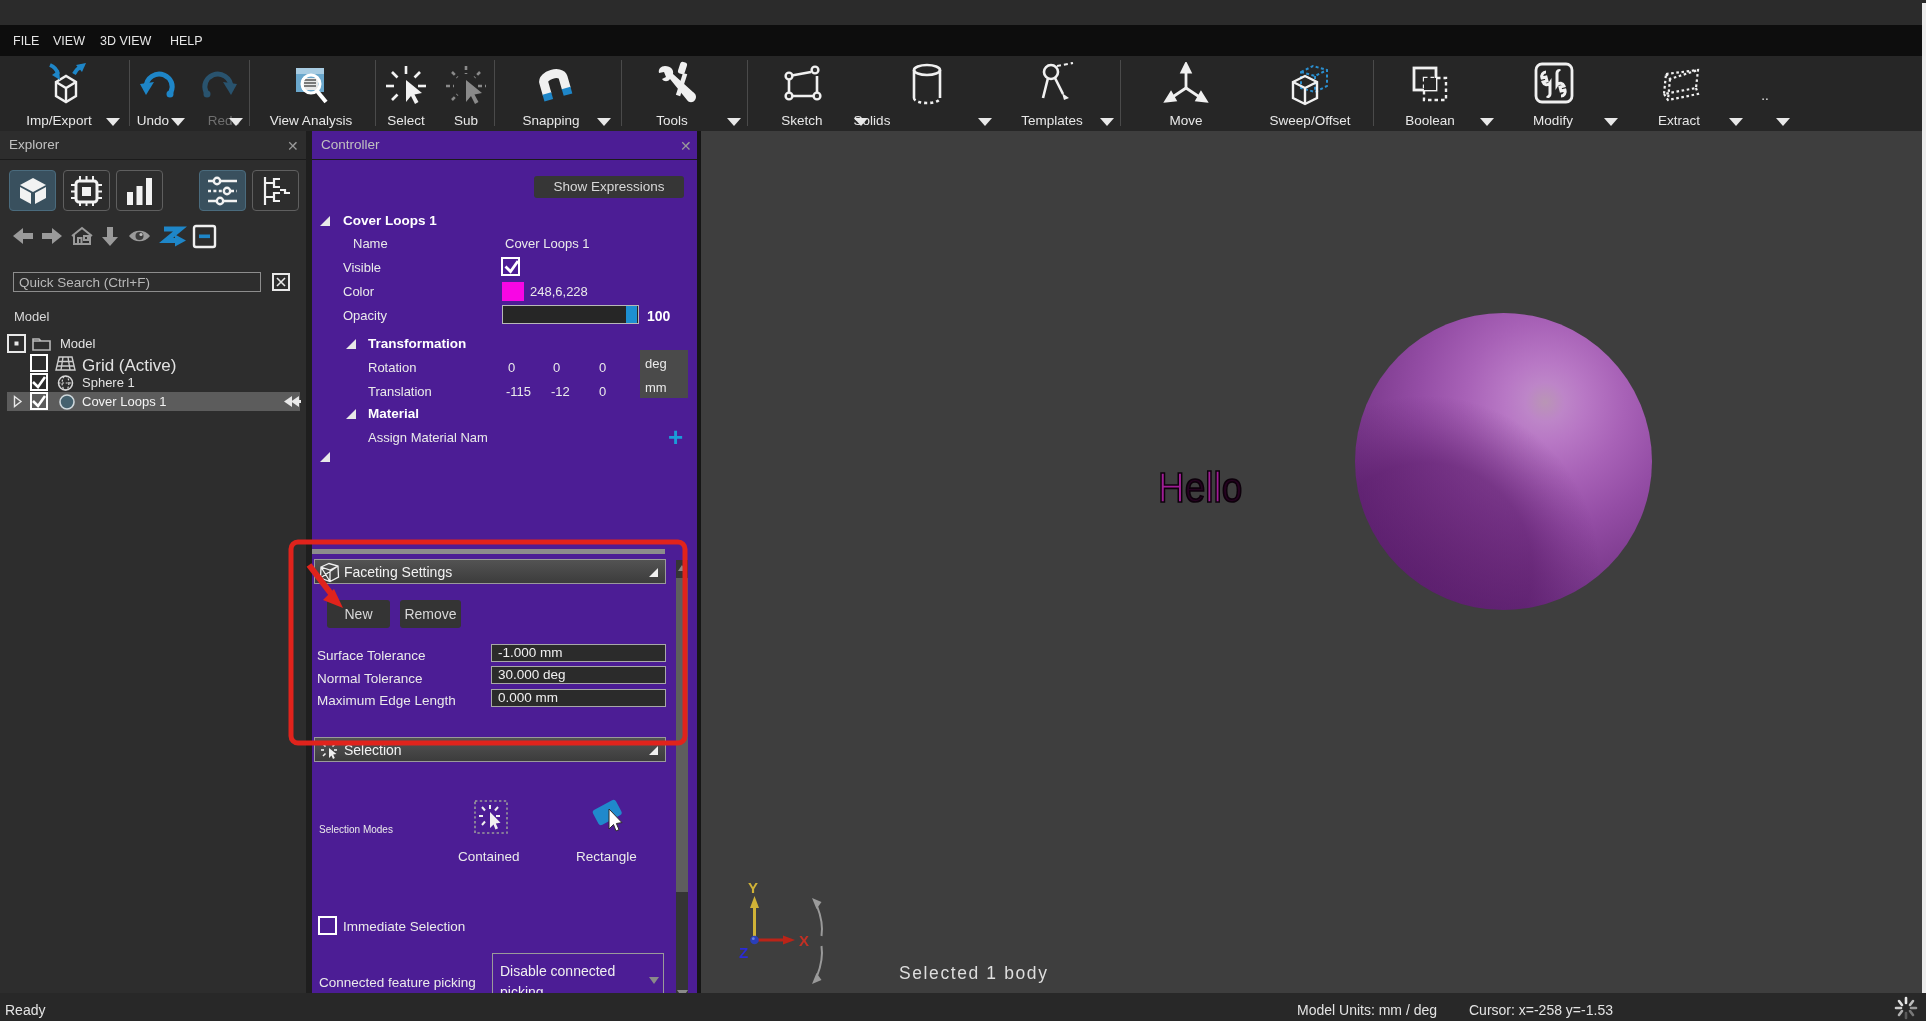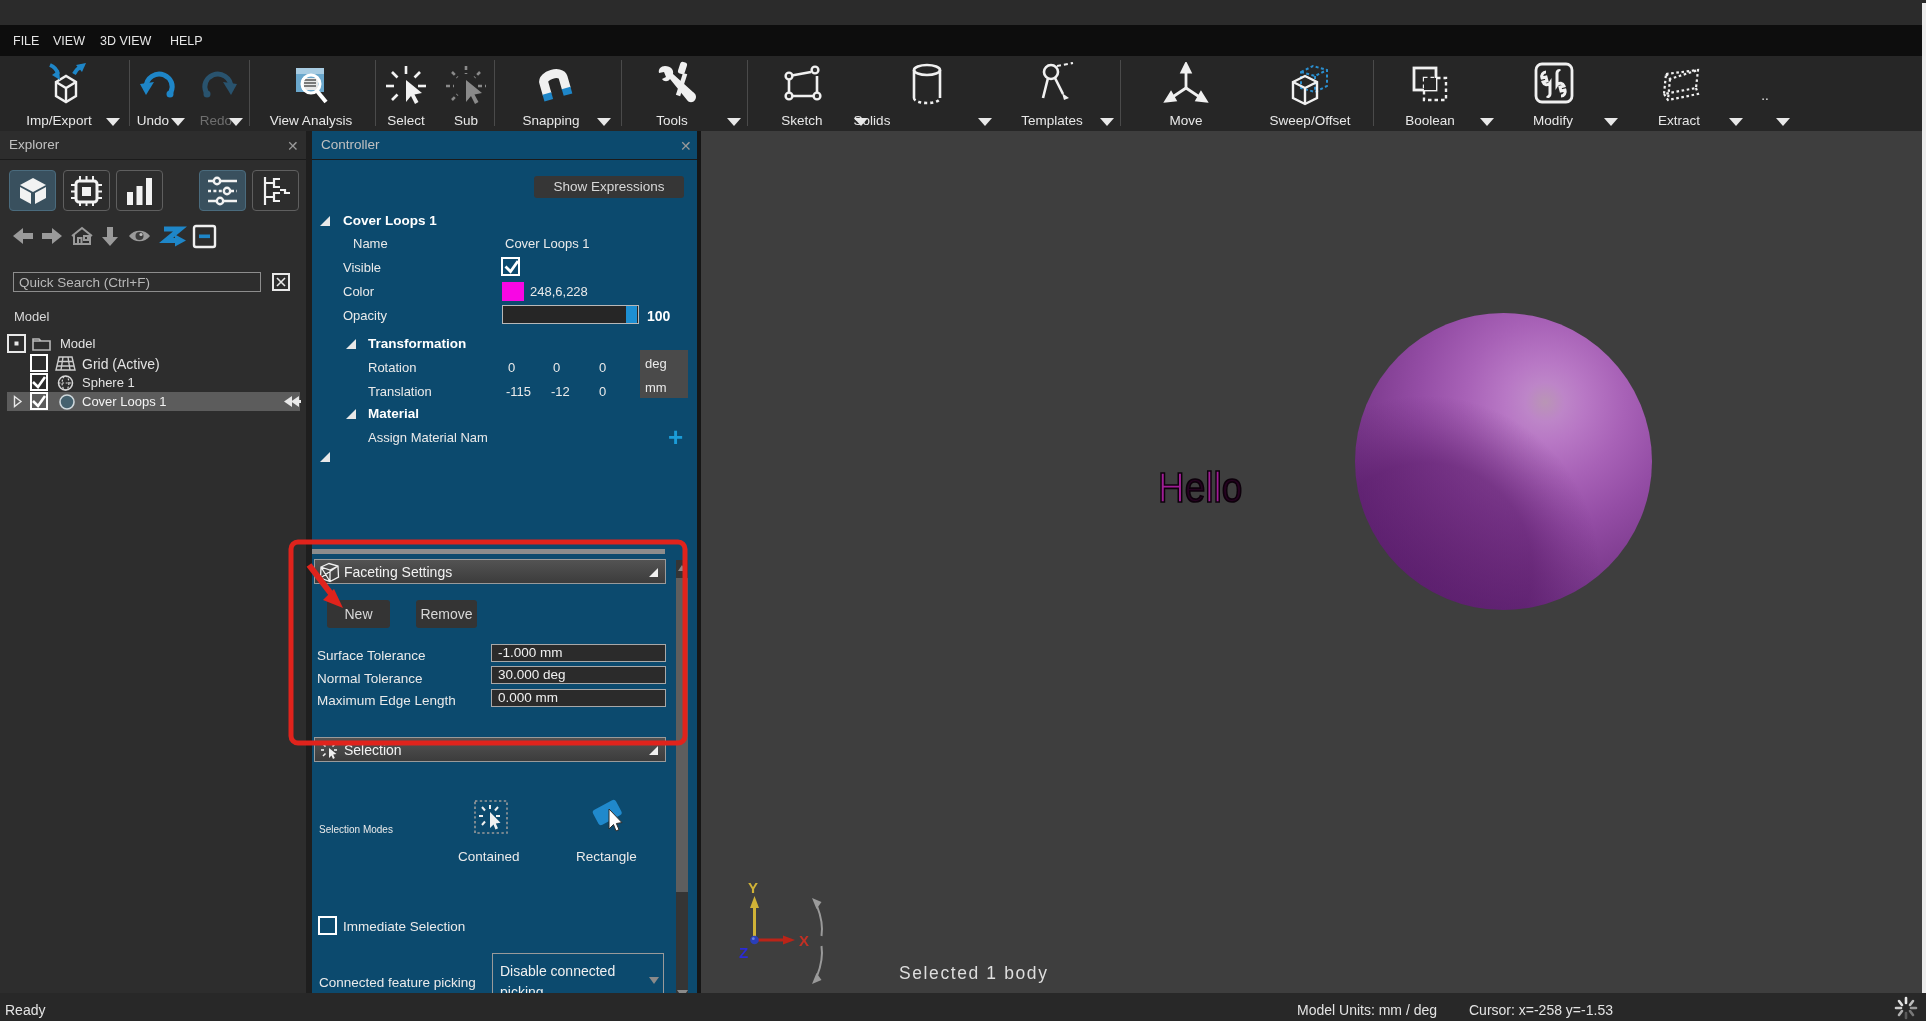--- a/index.html
+++ b/index.html
@@ -19,21 +19,21 @@
 
 #ribbon { position:absolute; left:0; top:56px; width:1926px; height:75px; background:#262626; }
 .rsep { position:absolute; top:4px; width:1px; height:66px; background:#4a4a4a; }
 .rlabel { position:absolute; top:57px; font-size:13.5px; color:#e8e8e8; white-space:nowrap; transform:translateX(-50%); }
 .rlabel.dim { color:#6f6f6f; }
 .rtri { position:absolute; width:0; height:0; border-left:7px solid transparent; border-right:7px solid transparent; border-top:8px solid #e8e8e8; top:62px; }
 .ricon { position:absolute; transform:translateX(-50%); }
 
 #explorer { position:absolute; left:0; top:131px; width:306px; height:862px; background:#2d2d2d; }
 #exp-ctr-gap { position:absolute; left:306px; top:131px; width:6px; height:862px; background:#1e1e1e; }
-#controller { position:absolute; left:312px; top:131px; width:385px; height:862px; background:#0c4a6e; }
+#controller { position:absolute; left:312px; top:131px; width:385px; height:862px; background:#4c1d95; }
 #ctr-view-div { position:absolute; left:697px; top:131px; width:4px; height:862px; background:#161616; }
 .panel-head { position:absolute; left:0; top:0; width:100%; height:29px; border-bottom:1px solid #1b1b1b; }
 .panel-title { position:absolute; left:9px; top:6px; font-size:13.5px; color:#c0c0c0; }
 .panel-x { position:absolute; top:7px; font-size:14px; color:#9a9a9a; }
 
 .bigbtn { position:absolute; top:39px; width:47px; height:41px; border:1px solid #5f5f5f; border-radius:4px; background:#2d2d2d; }
 .bigbtn.active { background:#39505e; border-color:#4a6b7d; }
 .cb { position:absolute; width:18px; height:18px; border:2px solid #ffffff; background:transparent; }
 
 .clabel { font-size:13px; color:#eaeaea; position:absolute; white-space:nowrap; }
@@ -73,21 +73,21 @@
   <div class="rsep" style="left:249px;"></div>
   <div class="rsep" style="left:375px;"></div>
   <div class="rsep" style="left:494px;"></div>
   <div class="rsep" style="left:621px;"></div>
   <div class="rsep" style="left:747px;"></div>
   <div class="rsep" style="left:1120px;"></div>
   <div class="rsep" style="left:1373px;"></div>
 
   <div class="rlabel" style="left:59px;">Imp/Export</div><div class="rtri" style="left:106px;"></div>
   <div class="rlabel" style="left:153px;">Undo</div><div class="rtri" style="left:171px;"></div>
-  <div class="rlabel dim" style="left:216px;">Redo</div><div class="rtri" style="left:229px;"></div>
+  <div class="rlabel dim" style="left:224px;">Redo</div><div class="rtri" style="left:229px;"></div>
   <div class="rlabel" style="left:311px;">View Analysis</div>
   <div class="rlabel" style="left:406px;">Select</div>
   <div class="rlabel" style="left:466px;">Sub</div>
   <div class="rlabel" style="left:551px;">Snapping</div><div class="rtri" style="left:597px;"></div>
   <div class="rlabel" style="left:672px;">Tools</div><div class="rtri" style="left:727px;"></div>
   <div class="rlabel" style="left:802px;">Sketch</div><div class="rtri" style="left:854px;"></div>
   <div class="rlabel" style="left:872px;">Solids</div><div class="rtri" style="left:978px;"></div>
   <div class="rlabel" style="left:1052px;">Templates</div><div class="rtri" style="left:1100px;"></div>
   <div class="rlabel" style="left:1186px;">Move</div>
   <div class="rlabel" style="left:1310px;">Sweep/Offset</div>
@@ -324,21 +324,21 @@
     </svg>
     <svg class="abs" style="left:32px;top:205px;" width="19" height="15" viewBox="0 0 19 15">
       <path d="M1 3 L7 3 L9 5 L18 5 L18 14 L1 14 Z M1 5 L18 5" fill="none" stroke="#b8b8b8" stroke-width="1.6"></path>
     </svg>
     <div class="abs" style="left:60px;top:205px;font-size:13px;color:#e2e2e2;">Model</div>
 
     <div class="cb" style="left:30px;top:223px;"></div>
     <svg class="abs" style="left:55px;top:225px;" width="21" height="15" viewBox="0 0 21 15">
       <path d="M4 1 L17 1 L20 14 L1 14 Z M8 1 L6 14 M13 1 L15 14 M3 5.5 L18 5.5 M2 10 L19 10" fill="none" stroke="#cccccc" stroke-width="1.4"></path>
     </svg>
-    <div class="abs" style="left:82px;top:225px;font-size:14px;color:#e2e2e2;">Grid (Active)</div>
+    <div class="abs" style="left:82px;top:225px;font-size:17px;color:#e2e2e2;">Grid (Active)</div>
 
     <div class="cb" style="left:30px;top:242px;"></div>
     <svg class="abs" style="left:29px;top:241px;" width="20" height="20" viewBox="0 0 20 20">
           <path d="M4 10 L9 15 L16 5" fill="none" stroke="#fff" stroke-width="2.6"></path>
         </svg>
     <svg class="abs" style="left:56px;top:244px;" width="19" height="16" viewBox="0 0 19 16">
       <circle cx="9.5" cy="8" r="7" fill="none" stroke="#d8d8d8" stroke-width="1.5"></circle>
       <ellipse cx="9.5" cy="8" rx="3.4" ry="7" fill="none" stroke="#d8d8d8" stroke-width="1.2" stroke-dasharray="2 1.6"></ellipse>
       <path d="M2.5 8 L16.5 8" stroke="#d8d8d8" stroke-width="1.2" stroke-dasharray="2 1.6"></path>
     </svg>
@@ -411,21 +411,21 @@
     <div class="abs" style="left:0px;top:418px;width:353px;height:5px;background:#8c8c8c;"></div>
 
     <div class="secbar" style="top:428px;">
       <svg class="abs" style="left:4px;top:2px;" width="21" height="21" viewBox="0 0 21 21">
         <path d="M2 5 L10 1.5 L19 4 L19.5 15 L11 19.5 L1.5 16 Z M2 5 L11 8 L19 4 M11 8 L11 19.5 M2 5 L11 19.5 M19 4 L1.5 16" fill="none" stroke="#f0f0f0" stroke-width="1.3"></path>
       </svg>
       <span style="position:absolute;left:29px;top:4px;font-size:14px;color:#f2f2f2;">Faceting Settings</span>
       <div class="stri"></div>
     </div>
     <div class="btn" style="left:15px;top:469px;width:63px;height:28px;line-height:28px;">New</div>
-    <div class="btn" style="left:104px;top:469px;width:61px;height:28px;line-height:28px;">Remove</div>
+    <div class="btn" style="left:88px;top:469px;width:61px;height:28px;line-height:28px;">Remove</div>
     <div class="clabel" style="left:5px;top:517px;font-size:13.5px;">Surface Tolerance</div>
     <div class="clabel" style="left:5px;top:540px;font-size:13.5px;">Normal Tolerance</div>
     <div class="clabel" style="left:5px;top:562px;font-size:13.5px;">Maximum Edge Length</div>
     <div class="inbox" style="left:179px;top:513px;width:175px;height:18px;">-1.000 mm</div>
     <div class="inbox" style="left:179px;top:535px;width:175px;height:18px;">30.000 deg</div>
     <div class="inbox" style="left:179px;top:558px;width:175px;height:18px;">0.000 mm</div>
 
     <div class="secbar" style="top:606px;">
       <svg class="abs" style="left:5px;top:3px;" width="20" height="20" viewBox="0 0 20 20">
         <g stroke="#f0f0f0" stroke-width="1.6">

